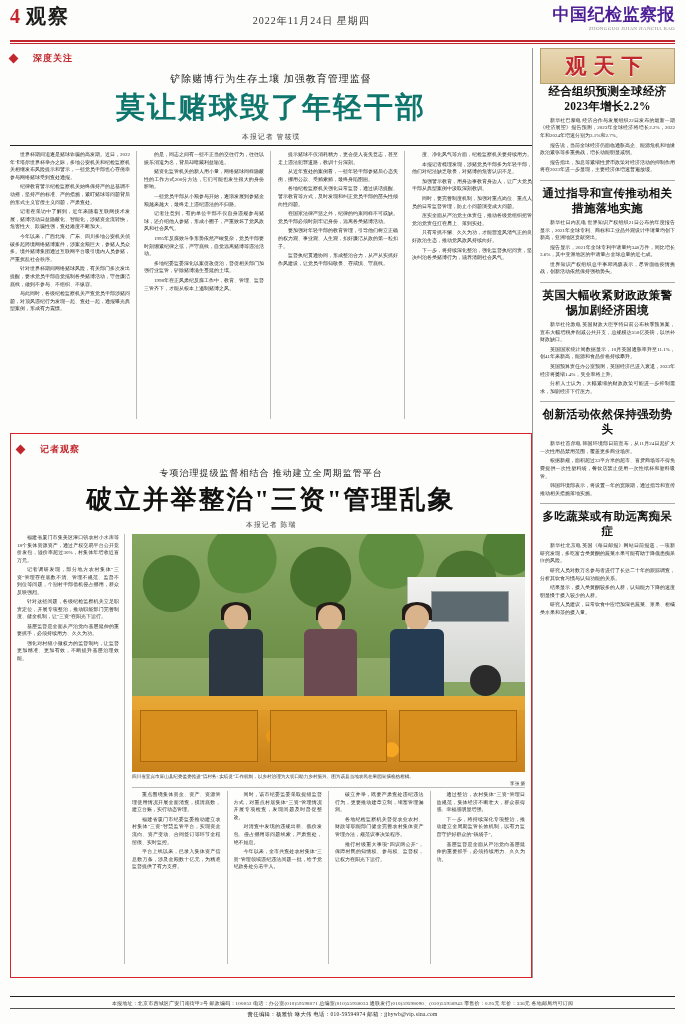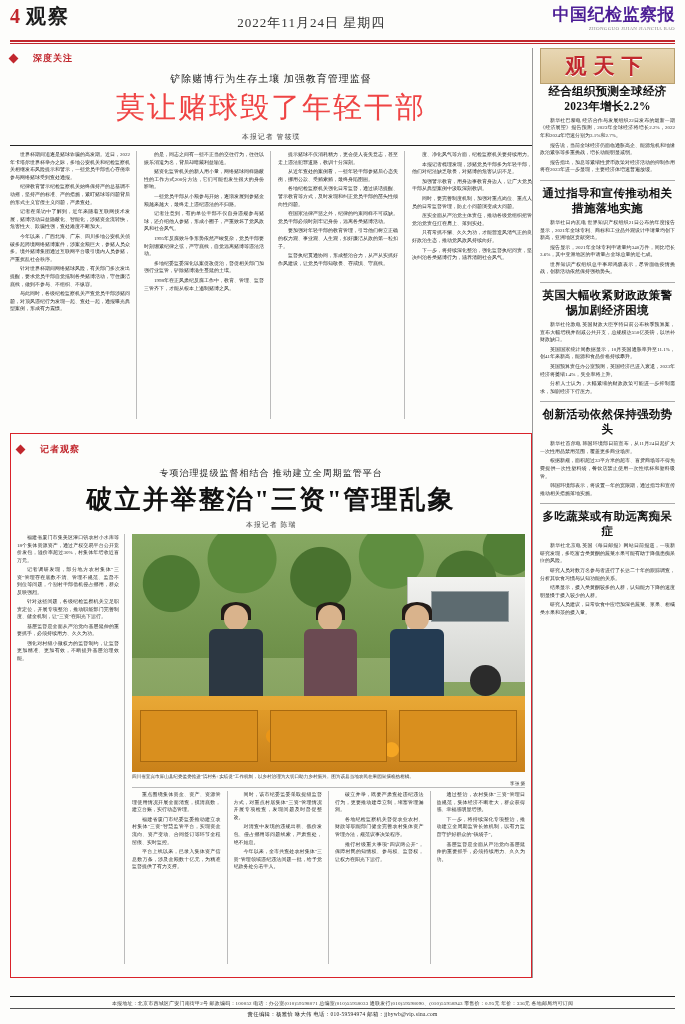--- a/index.html
+++ b/index.html
@@ -39,21 +39,21 @@
     font-family: "Liberation Serif", serif;
   }
   .mh-section {
     font-size: 20px;
     font-weight: bold;
     color: #1a1a1a;
     letter-spacing: 2px;
     line-height: 1;
   }
   .mh-center {
-    font-size: 13px;
+    font-size: 10px;
     color: #333;
     letter-spacing: 1px;
     padding-top: 8px;
   }
   .mh-right {
     text-align: right;
   }
   .mh-logo {
     font-size: 17px;
     font-weight: bold;
@@ -128,23 +128,23 @@
     text-align: center;
     font-size: 10px;
     color: #222;
     letter-spacing: 1px;
     margin: 4px 0 2px;
     font-weight: normal;
   }
   .headline-main {
     text-align: center;
     font-size: 29px;
-    font-weight: normal;
+    font-weight: bold;
     letter-spacing: 2px;
-    color: #ef4444;
+    color: #0f766e;
     margin: 2px 0 4px;
     font-family: "Liberation Serif", "DejaVu Serif", serif;
   }
   .byline {
     text-align: center;
     font-size: 7px;
     color: #444;
     letter-spacing: 1px;
     margin-bottom: 3px;
   }

